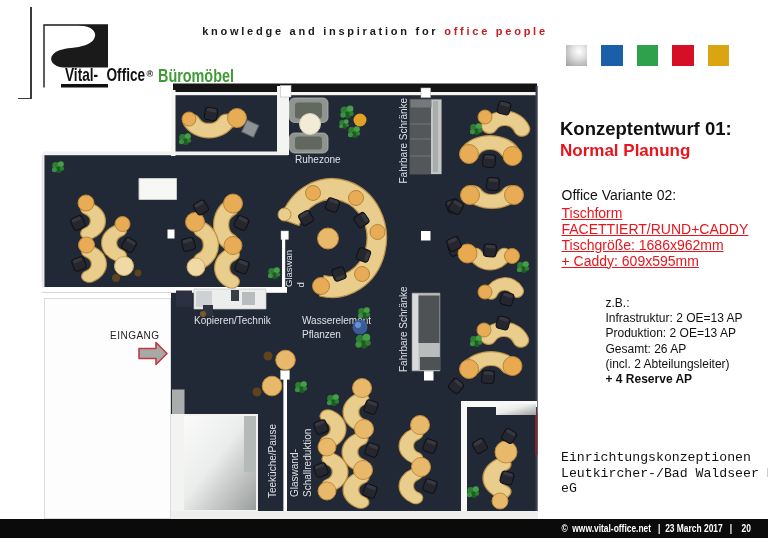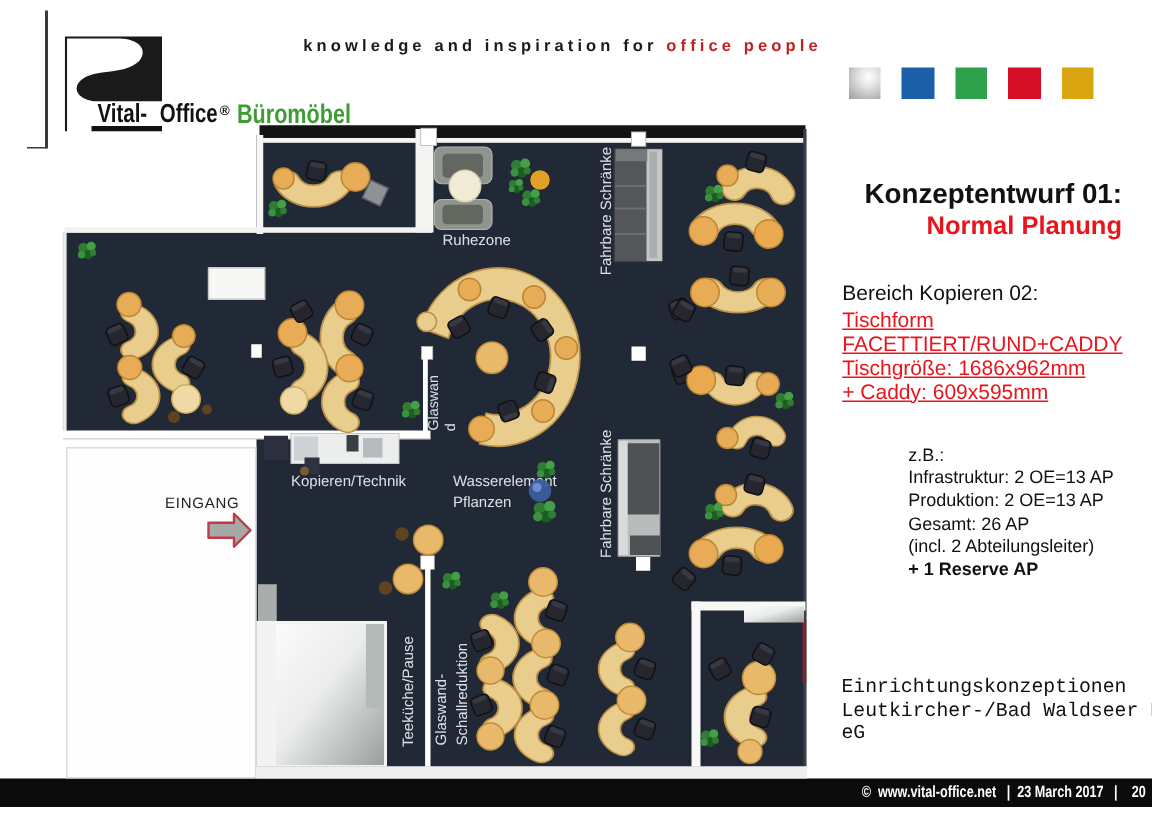--- a/index.html
+++ b/index.html
@@ -32,31 +32,31 @@
     </g>
     <g transform="translate(106.5,81) scale(0.78,1)">
       <text x="0" y="0" font-size="17.5" font-weight="bold" fill="#111111" font-family="Liberation Sans, sans-serif">Office</text>
     </g>
     <text x="146.5" y="76.5" font-size="9" font-weight="bold" fill="#111111">®</text>
     <g transform="translate(158,82) scale(0.8,1)">
       <text x="0" y="0" font-size="18" font-weight="bold" fill="#3f9c35" font-family="Liberation Sans, sans-serif">Büromöbel</text>
     </g>
   </svg>
 
-  <div class="abs" style="left:560px;top:117.5px;width:188px;text-align:right;font-size:18.5px;font-weight:bold;color:#111111;line-height:21px;white-space:nowrap;">Konzeptentwurf 01:<br><span class="red" style="font-size:17px;">Normal Planung</span></div>
-
-  <div class="abs" style="left:561.5px;top:186.5px;font-size:14px;color:#111111;line-height:16px;white-space:nowrap;">Bereich Kopieren 02:</div>
+  <div class="abs" style="left:560px;top:117.5px;width:188px;text-align:left;font-size:18.5px;font-weight:bold;color:#111111;line-height:21px;white-space:nowrap;">Konzeptentwurf 01:<br><span class="red" style="font-size:17px;">Normal Planung</span></div>
+
+  <div class="abs" style="left:561.5px;top:186.5px;font-size:14px;color:#111111;line-height:16px;white-space:nowrap;">Office Variante 02:</div>
   <div class="abs red" style="left:561.5px;top:204.5px;font-size:14px;line-height:16px;white-space:nowrap;text-decoration:underline;">Tischform<br>FACETTIERT/RUND+CADDY<br>Tischgröße: 1686x962mm<br>+ Caddy: 609x595mm</div>
 
-  <div class="abs" style="left:561.5px;top:296px;font-size:12px;color:#111111;line-height:15.2px;white-space:nowrap;margin-left:44px;">z.B.:<br>Infrastruktur: 2 OE=13 AP<br>Produktion: 2 OE=13 AP<br>Gesamt: 26 AP<br>(incl. 2 Abteilungsleiter)<br><b>+ 1 Reserve AP</b></div>
+  <div class="abs" style="left:561.5px;top:296px;font-size:12px;color:#111111;line-height:15.2px;white-space:nowrap;margin-left:44px;">z.B.:<br>Infrastruktur: 2 OE=13 AP<br>Produktion: 2 OE=13 AP<br>Gesamt: 26 AP<br>(incl. 2 Abteilungsleiter)<br><b>+ 4 Reserve AP</b></div>
 
   <div class="abs" style="left:561px;top:450px;font-size:13.2px;color:#111111;line-height:15.7px;white-space:nowrap;font-family:Liberation Mono, monospace;">Einrichtungskonzeptionen<br>Leutkircher-/Bad Waldseer Bank<br>eG</div>
 
   <div class="abs" style="left:0;top:519px;width:768px;height:18.5px;background:#0b0b0b;"></div>
-  <div class="abs" style="left:0;top:521.5px;width:751px;text-align:right;font-size:10.8px;font-weight:bold;color:#ffffff;white-space:nowrap;margin-left:13px;"><span style="display:inline-block;transform:scaleX(0.78);transform-origin:100% 50%;">©&nbsp;&nbsp;www.vital-office.net&nbsp;&nbsp;&nbsp;|&nbsp;&nbsp;23 March 2017&nbsp;&nbsp;&nbsp;|&nbsp;&nbsp;&nbsp;&nbsp;20</span></div>
+  <div class="abs" style="left:0;top:521.5px;width:751px;text-align:right;font-size:10.8px;font-weight:bold;color:#ffffff;white-space:nowrap;"><span style="display:inline-block;transform:scaleX(0.78);transform-origin:100% 50%;">©&nbsp;&nbsp;www.vital-office.net&nbsp;&nbsp;&nbsp;|&nbsp;&nbsp;23 March 2017&nbsp;&nbsp;&nbsp;|&nbsp;&nbsp;&nbsp;&nbsp;20</span></div>
 
   <svg id="plan" class="abs" style="left:0;top:0;" width="768" height="543" viewBox="0 0 768 543">
     <defs>
       <linearGradient id="counter" x1="0" y1="0" x2="1" y2="1">
         <stop offset="0" stop-color="#fbfbfb"></stop>
         <stop offset="0.45" stop-color="#ebecec"></stop>
         <stop offset="1" stop-color="#9a9e9c"></stop>
       </linearGradient>
       <g id="chair">
         <rect x="-6.2" y="-6.2" width="12.4" height="12.4" rx="3" fill="#26262e" stroke="#101016" stroke-width="1"></rect>

